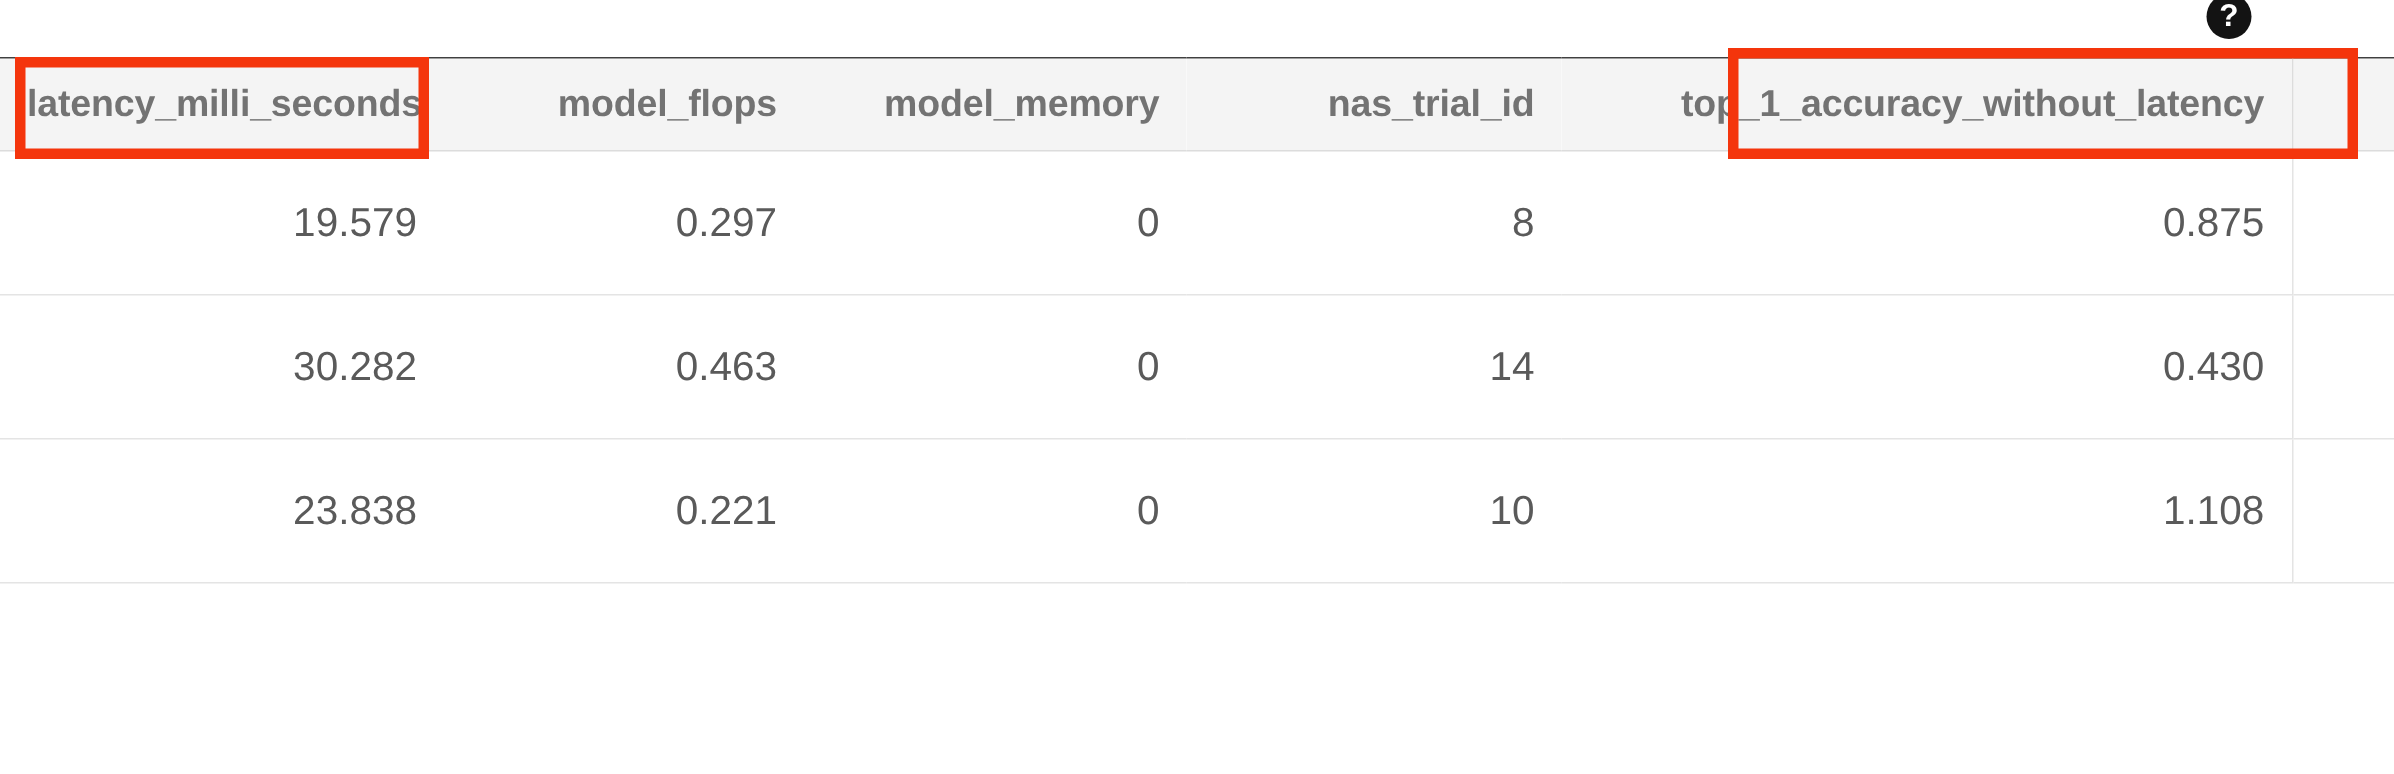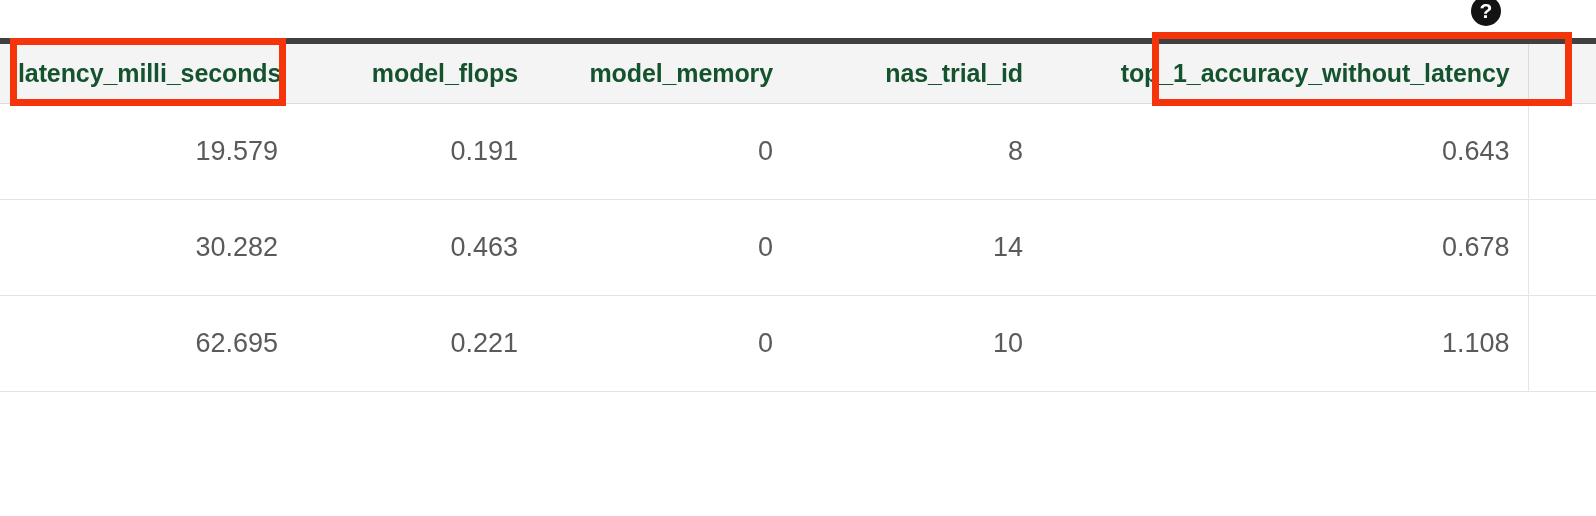--- a/index.html
+++ b/index.html
@@ -68,25 +68,25 @@
     white-space: nowrap;
     overflow: hidden;
   }
 
   
   thead tr {
     height: 62px;
   }
   thead th {
     background: #f4f4f4;
-    color: #14532d;
+    color: #737373;
     font-size: 25px;
     font-weight: bold;
     letter-spacing: -0.1px;
-    border-top: 6px solid #404040;
+    border-top: 1px solid #404040;
     border-bottom: 1px solid #dcdcdc;
     position: relative;
   }
   thead th.col-divider {
     border-left: 1px solid #dcdcdc;
   }
 
   
   tbody tr {
     height: 96px;
@@ -158,36 +158,36 @@
           <th>model_flops</th>
           <th>model_memory</th>
           <th>nas_trial_id</th>
           <th>top_1_accuracy_without_latency</th>
           <th class="col-divider"></th>
         </tr>
       </thead>
       <tbody>
         <tr>
           <td>19.579</td>
-          <td>0.191</td>
+          <td>0.297</td>
           <td>0</td>
           <td>8</td>
-          <td>0.643</td>
+          <td>0.875</td>
           <td class="col-divider"></td>
         </tr>
         <tr>
           <td>30.282</td>
           <td>0.463</td>
           <td>0</td>
           <td>14</td>
-          <td>0.678</td>
+          <td>0.430</td>
           <td class="col-divider"></td>
         </tr>
         <tr>
-          <td>62.695</td>
+          <td>23.838</td>
           <td>0.221</td>
           <td>0</td>
           <td>10</td>
           <td>1.108</td>
           <td class="col-divider"></td>
         </tr>
       </tbody>
     </table>
   </div>
 

